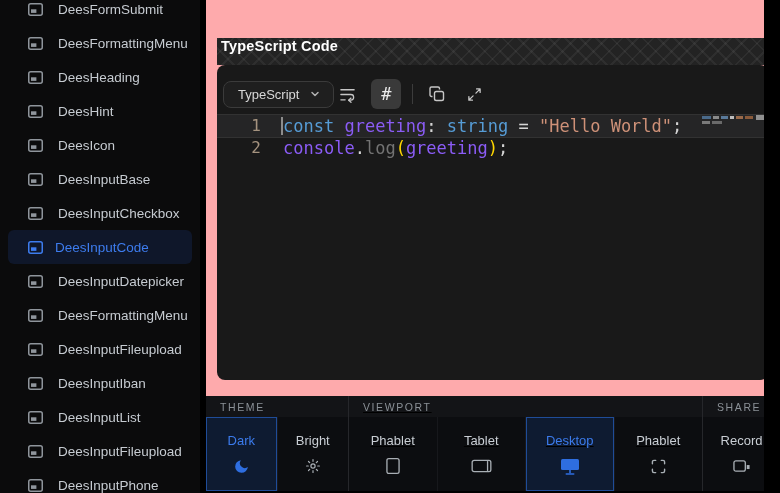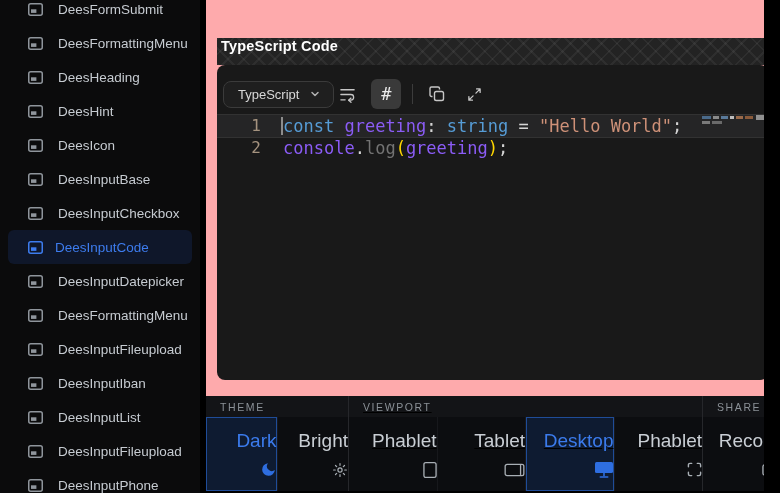--- a/index.html
+++ b/index.html
@@ -61,22 +61,22 @@
   .scroll-thumb{position:absolute;right:1px;top:0;width:11px;height:5px;background:#909090;}
 
   
   .bottom{position:absolute;left:206px;top:396px;width:574px;height:97px;display:flex;background:#000;}
   .tgroup{box-sizing:border-box;display:flex;flex-direction:column;height:95px;}
   .tgroup + .tgroup{border-left:1px solid #26272b;}
   .g1{width:142px;} .g2{width:354px;text-decoration:underline;} .g3{width:78px;}
   .group-header{height:21px;flex:none;background:#131417;color:#8b9197;font-size:10.5px;
                 letter-spacing:1.6px;display:flex;align-items:center;padding-left:14px;}
   .group-buttons{flex:1;display:flex;}
-  .vp-btn{flex:1;display:flex;flex-direction:column;align-items:flex-end;justify-content:center;gap:9px;
-          background:#0c0d10;border:none;border-right:1px solid #17181c;color:#c9ced4;font-size:19px;
+  .vp-btn{flex:1;display:flex;flex-direction:column;align-items:center;justify-content:center;gap:9px;
+          background:#0c0d10;border:none;border-right:1px solid #17181c;color:#c9ced4;font-size:13px;
           cursor:pointer;padding:0;font-family:"Liberation Sans",sans-serif;}
   .vp-btn:last-child{border-right:none;}
   .vp-btn .vp-icon{color:#a9afb5;height:18px;display:flex;align-items:center;}
   .vp-btn.selected{background:#0e1b31;box-shadow:inset 0 0 0 1px #1f4c98;color:#3b7bec;}
   .vp-btn.selected .vp-icon{color:#2e6ee0;}
 </style>
 </head>
 <body>
 
 <div class="screen">

